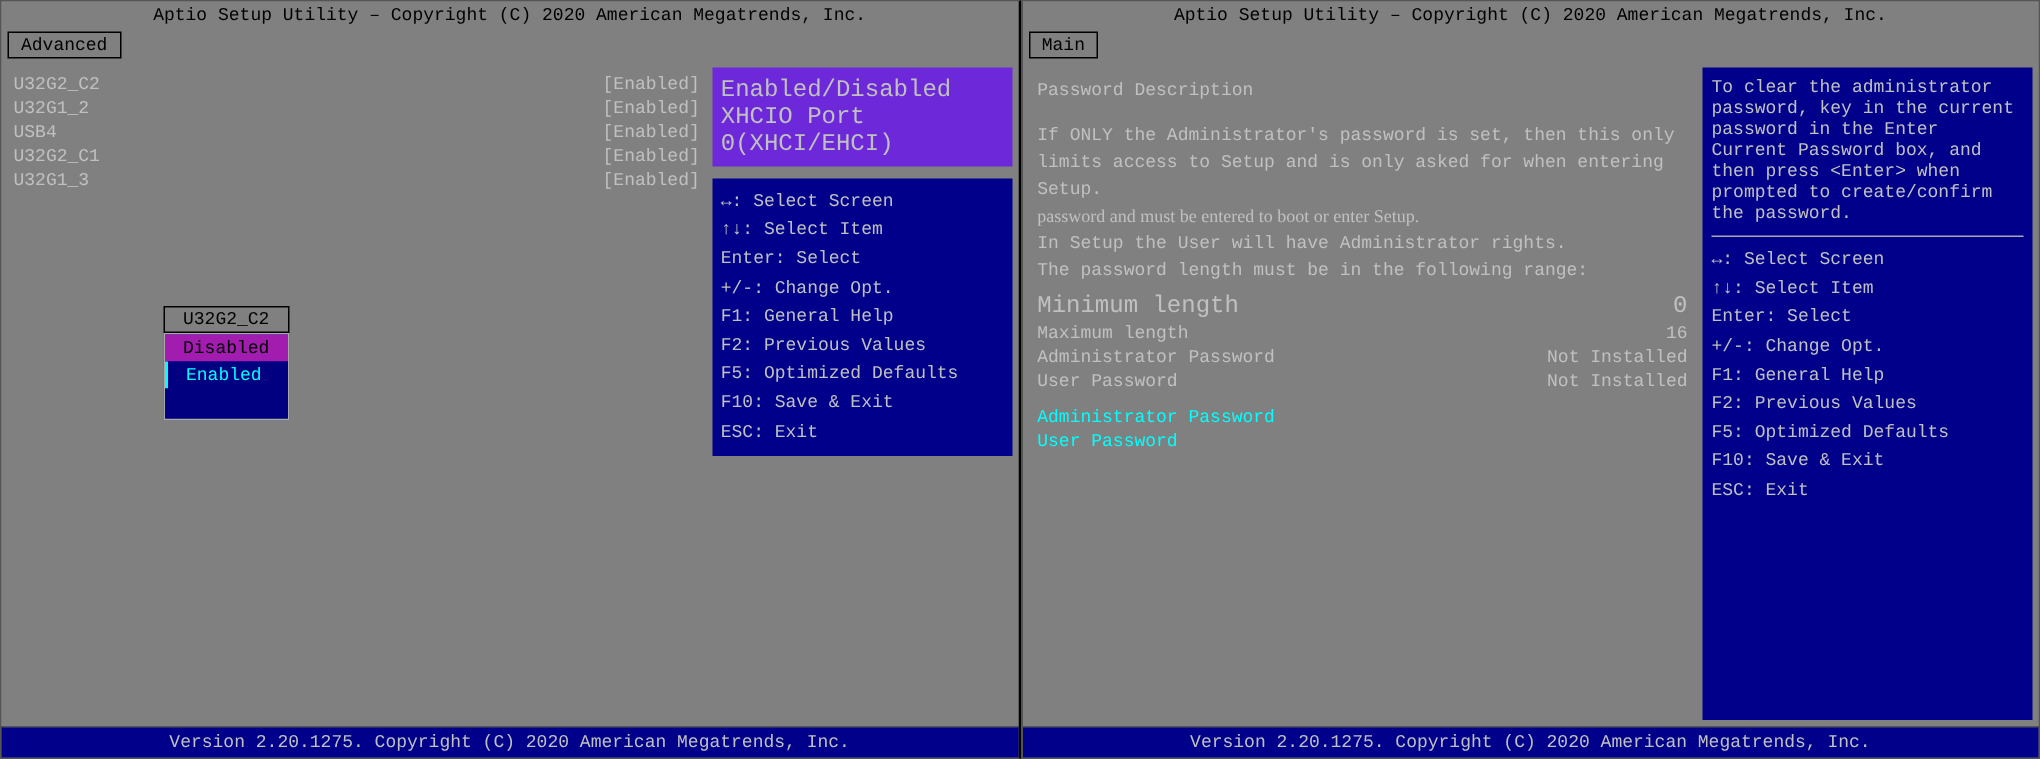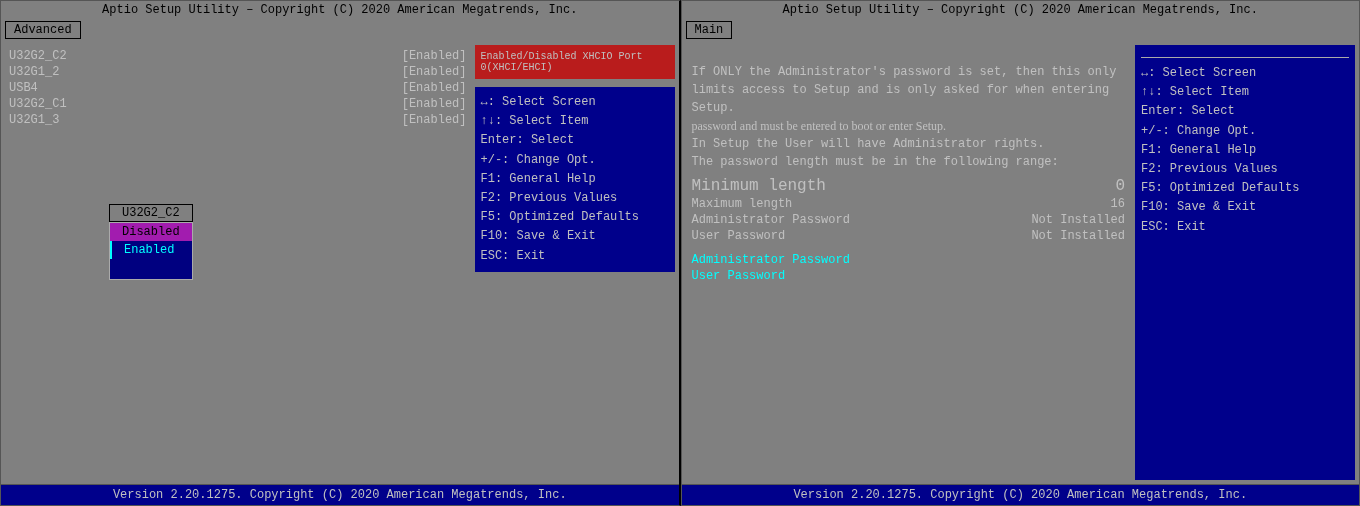--- a/index.html
+++ b/index.html
@@ -162,24 +162,24 @@
     }
 
     .left-panel-inner {
       width: 100%;
       height: 100%;
       position: relative;
     }
 
     
     .adv-right-desc {
-      background: #b91c1c;
+      background: #6d28d9;
       color: #c0c0c0;
       padding: 6px;
-      font-size: 10px;
+      font-size: 16px;
       width: 200px;
     }
 
     .adv-right-shortcuts {
       background: #00008B;
       color: #c0c0c0;
       padding: 6px;
       font-size: 12px;
       width: 200px;
       margin-top: 4px;
@@ -282,20 +282,21 @@
       <div class="tab active">
         <span>Main</span>
       </div>
     </div>
 
     <div class="screen-content">
 
       <div class="main-left">
 
         <div id="password-desc">
+            <div style="color: rgb(192, 192, 192); font-size: 12px; line-height: 1.5; min-height: 1em;">Password Description</div>
             <div style="color: rgb(192, 192, 192); font-size: 12px; line-height: 1.5; min-height: 1em;"></div>
             <div style="color: rgb(192, 192, 192); font-size: 12px; line-height: 1.5; min-height: 1em;">If ONLY the Administrator's password is set, then this only</div>
             <div style="color: rgb(192, 192, 192); font-size: 12px; line-height: 1.5; min-height: 1em;">limits access to Setup and is only asked for when entering</div>
             <div style="color: rgb(192, 192, 192); font-size: 12px; line-height: 1.5; min-height: 1em;">Setup.</div>
             <div style="color: rgb(192, 192, 192); font-size: 12px; line-height: 1.5; min-height: 1em; font-family: Liberation Serif, serif;">password and must be entered to boot or enter Setup.</div>
             <div style="color: rgb(192, 192, 192); font-size: 12px; line-height: 1.5; min-height: 1em;">In Setup the User will have Administrator rights.</div>
             <div style="color: rgb(192, 192, 192); font-size: 12px; line-height: 1.5; min-height: 1em;">The password length must be in the following range:</div>
           </div>
 
         <div id="password-stats" style="margin-top:6px;">
@@ -318,20 +319,23 @@
           </div>
 
         <div id="password-actions" style="margin-top:10px;">
             <div style="color: rgb(0, 255, 255); font-size: 12px; margin-bottom: 2px; cursor: pointer;">Administrator Password</div>
             <div style="color: rgb(0, 255, 255); font-size: 12px; margin-bottom: 2px; cursor: pointer;">User Password</div>
           </div>
       </div>
 
       <div class="main-right">
 
+        <div style="margin-bottom:8px;">
+          <span>To clear the administrator password, key in the current password in the Enter Current Password box, and then press &lt;Enter&gt; when prompted to create/confirm the password.</span>
+        </div>
         <div style="border-top:1px solid #aaa; margin:6px 0;"></div>
 
         <div id="right-shortcuts">
             <div style="color: rgb(192, 192, 192); font-size: 12px; line-height: 1.6;">↔: Select Screen</div>
             <div style="color: rgb(192, 192, 192); font-size: 12px; line-height: 1.6;">↑↓: Select Item</div>
             <div style="color: rgb(192, 192, 192); font-size: 12px; line-height: 1.6;">Enter: Select</div>
             <div style="color: rgb(192, 192, 192); font-size: 12px; line-height: 1.6;">+/-: Change Opt.</div>
             <div style="color: rgb(192, 192, 192); font-size: 12px; line-height: 1.6;">F1: General Help</div>
             <div style="color: rgb(192, 192, 192); font-size: 12px; line-height: 1.6;">F2: Previous Values</div>
             <div style="color: rgb(192, 192, 192); font-size: 12px; line-height: 1.6;">F5: Optimized Defaults</div>

